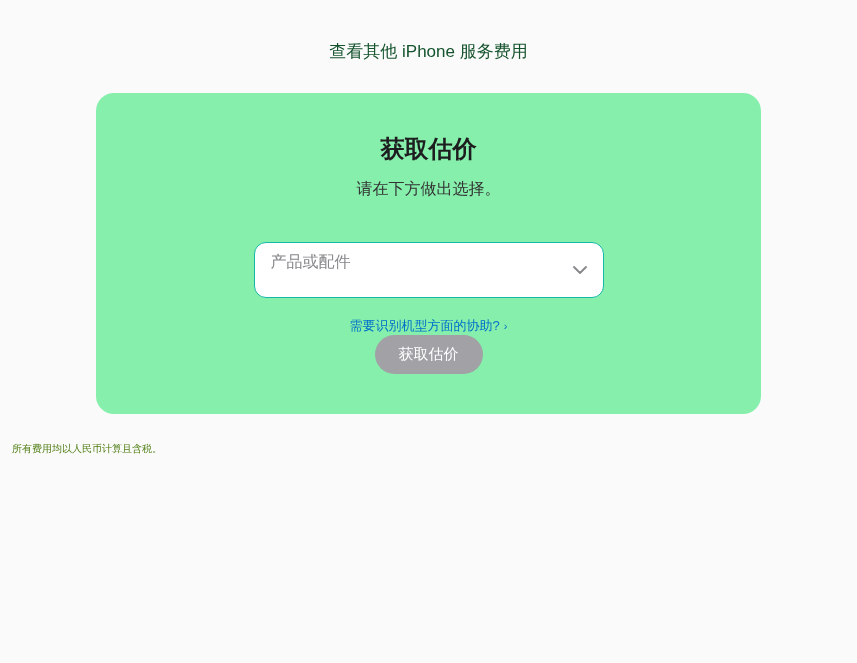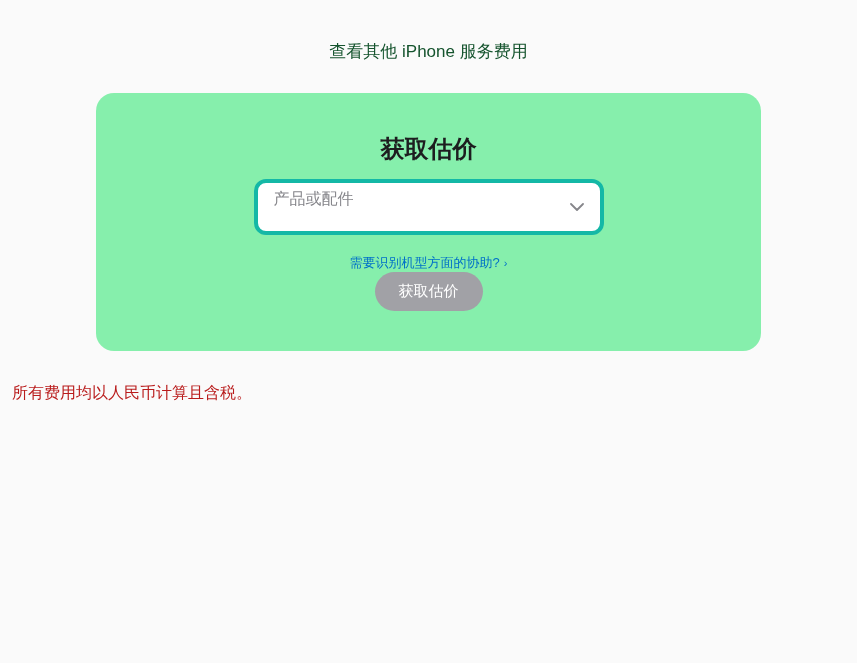--- a/index.html
+++ b/index.html
@@ -46,21 +46,21 @@
     }
     .select-wrap {
       width: 350px;
       margin: 0 auto 18px;
       position: relative;
     }
     .select-box {
       width: 100%;
       height: 56px;
       background: #ffffff;
-      border: 4px solid #14b8a6;
+      border: 1px solid #14b8a6;
       border-radius: 12px;
       padding: 0 42px 16px 16px;
       font-size: 16px;
       color: #86868b;
       text-align: left;
       cursor: pointer;
       position: relative;
       display: flex;
       align-items: center;
     }
@@ -95,37 +95,38 @@
       background: #a1a1a6;
       color: #ffffff;
       border: none;
       border-radius: 22px;
       padding: 10px 24px;
       font-size: 15px;
       cursor: default;
     }
     .footer-text {
       padding: 24px 12px 0;
-      font-size: 16px;
-      color: #b91c1c;
+      font-size: 10px;
+      color: #4d7c0f;
       line-height: 2.2;
     }
     .footer-line1 {
       margin-bottom: 6px;
     }
   </style>
 </head>
 <body>
 
 <div class="top-link">
   <a>查看其他 iPhone 服务费用</a>
 </div>
 
 <div class="card">
   <div class="card-title">获取估价</div>
+  <div class="card-subtitle">请在下方做出选择。</div>
 
   <div class="select-wrap">
     <div class="select-box">
       <span>产品或配件</span>
       <span class="chevron">
         <svg width="14" height="8" viewBox="0 0 14 8">
             <path d="M1 1 L7 7 L13 1" stroke="#86868b" stroke-width="1.8" fill="none" stroke-linecap="round" stroke-linejoin="round"></path>
           </svg>
       </span>
     </div>

